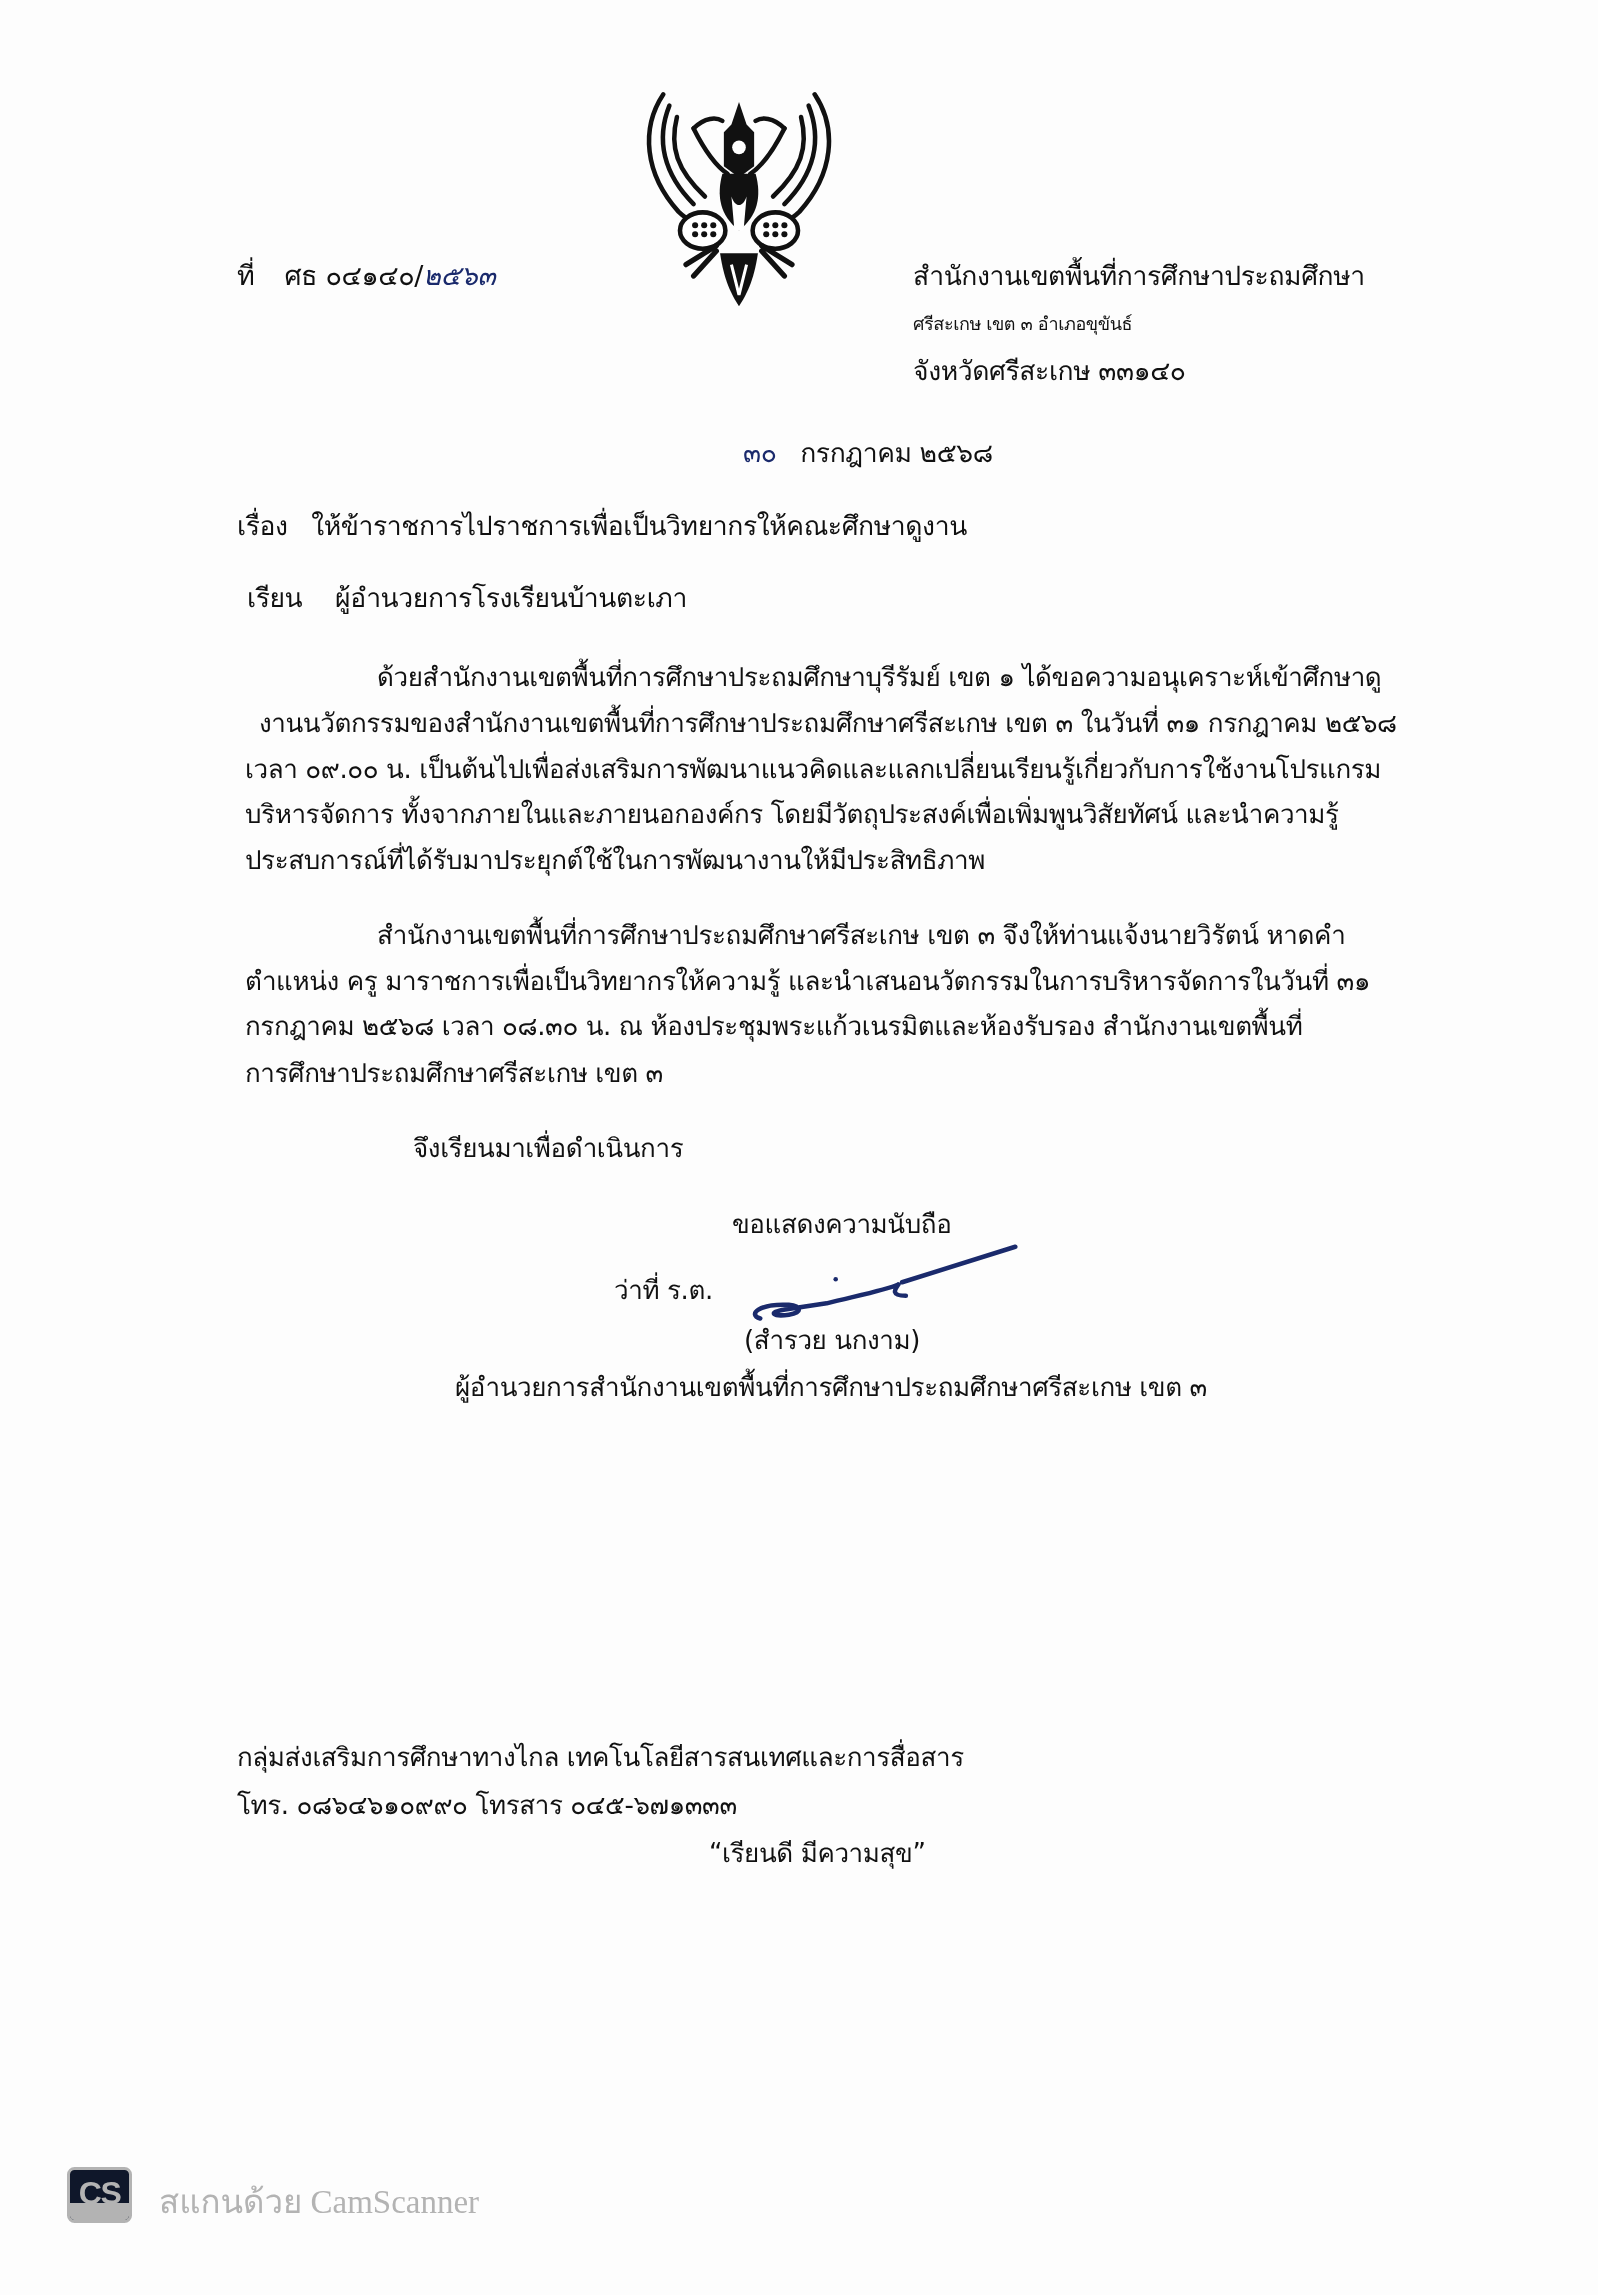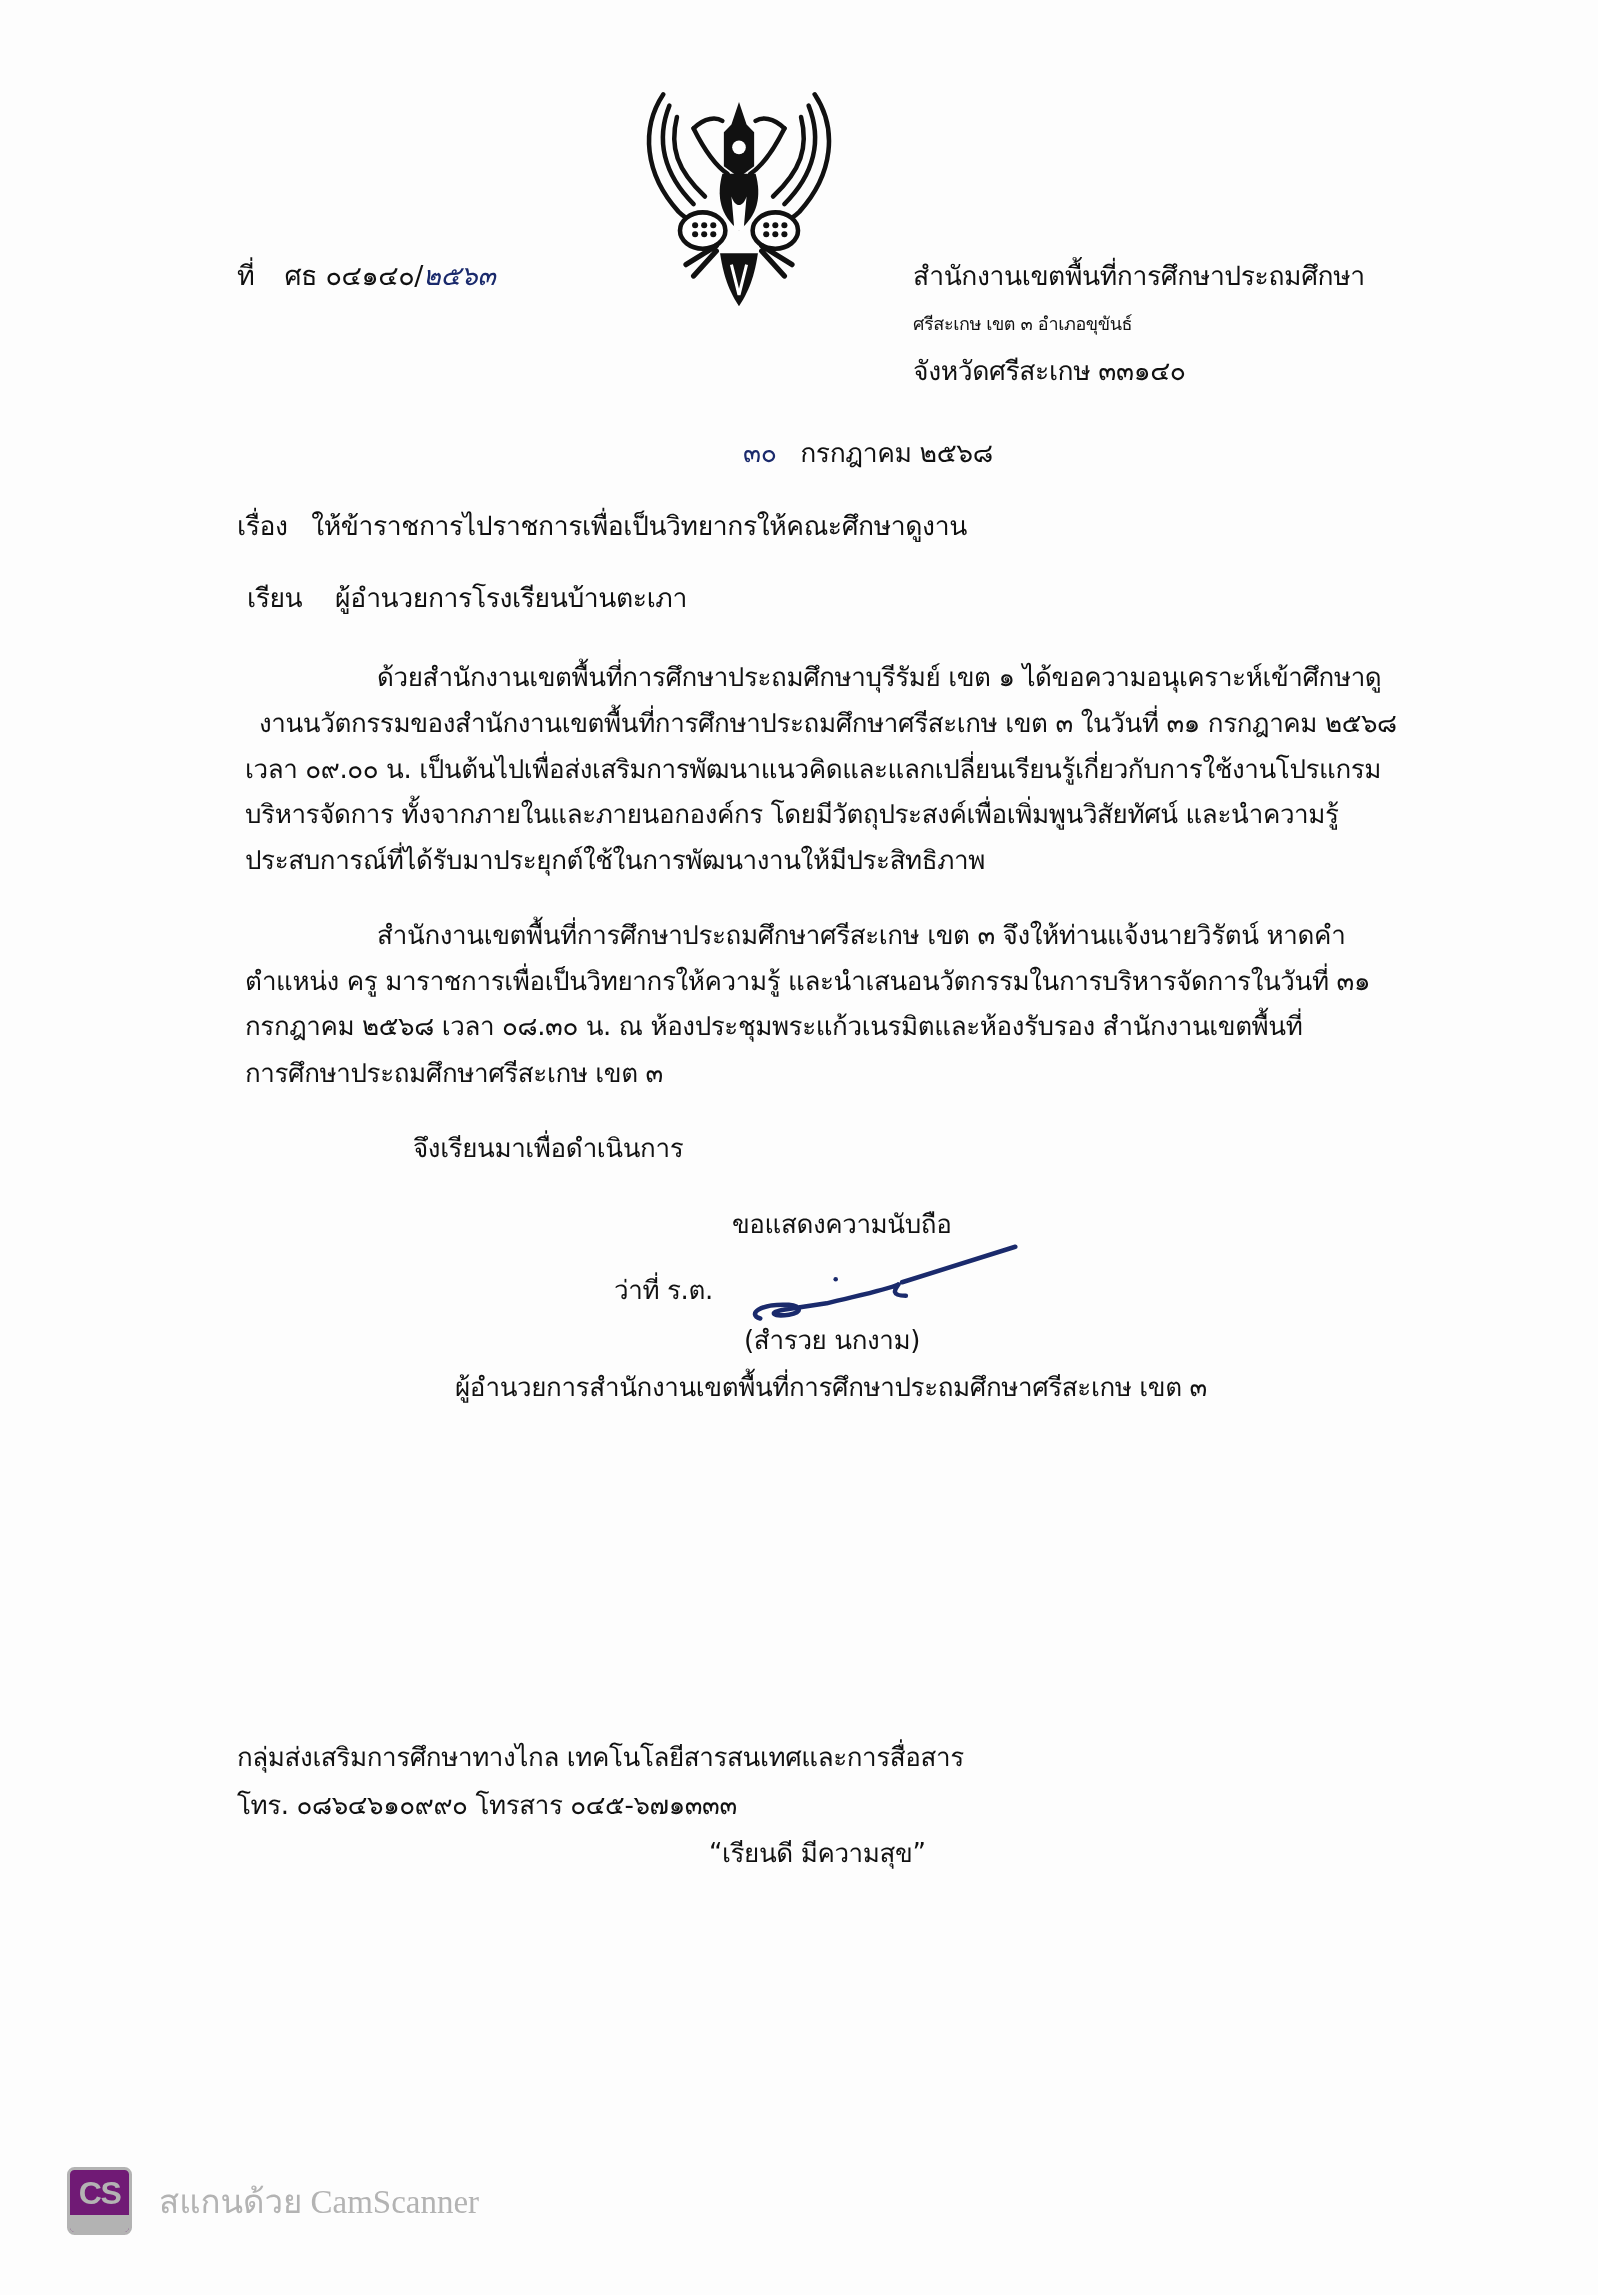--- a/index.html
+++ b/index.html
@@ -50,26 +50,26 @@
       left: 743px;
       top: 1243px;
       width: 288px;
       height: 83px;
     }
     .cs-badge {
       position: absolute;
       left: 67px;
       top: 2167px;
       width: 65px;
-      height: 68px;
+      height: 56px;
       border: 3.8px solid #b3b3b3;
       border-radius: 7.6px;
       box-sizing: border-box;
       overflow: hidden;
-      background: #701a75;
+      background: #0f172a;
     }
     .cs-badge .cs-letters {
       position: absolute;
       left: 0; top: 4.5px;
       width: 100%;
       text-align: center;
       font-family: "Liberation Sans", sans-serif;
       font-weight: bold;
       font-size: 32px;
       color: #b3b3b3;

